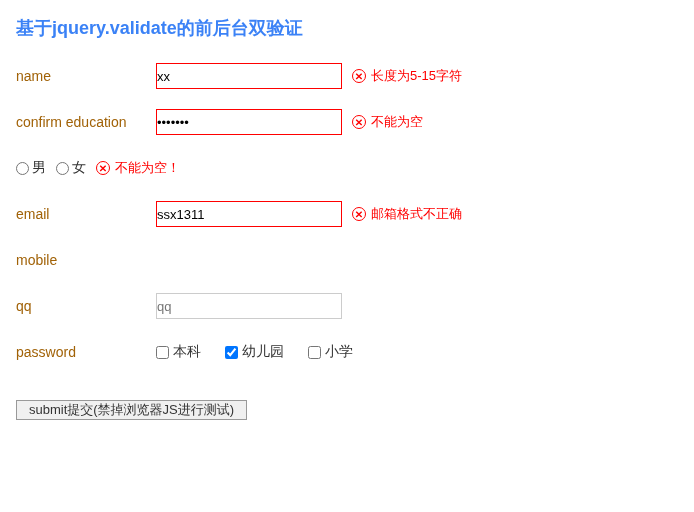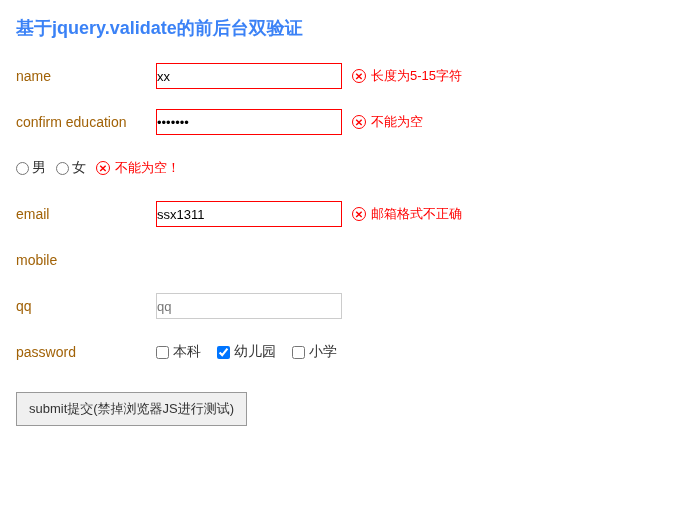--- a/index.html
+++ b/index.html
@@ -71,31 +71,31 @@
     }
     input[type="radio"] {
       margin: 0;
     }
     input[type="checkbox"] {
       margin: 0;
     }
     .education-row {
       display: flex;
       align-items: center;
-      gap: 16px;
+      gap: 24px;
     }
     .edu-item {
       display: flex;
       align-items: center;
       gap: 4px;
       font-size: 14px;
     }
     .submit-btn {
-      margin-top: 10px;
-      padding: 7px 12px;
+      margin-top: 18px;
+      padding: 0 12px;
       background: #f0f0f0;
       border: 1px solid #999;
       cursor: pointer;
       font-size: 13px;
       color: #333;
     }
   </style>
 </head>
 <body>
 

